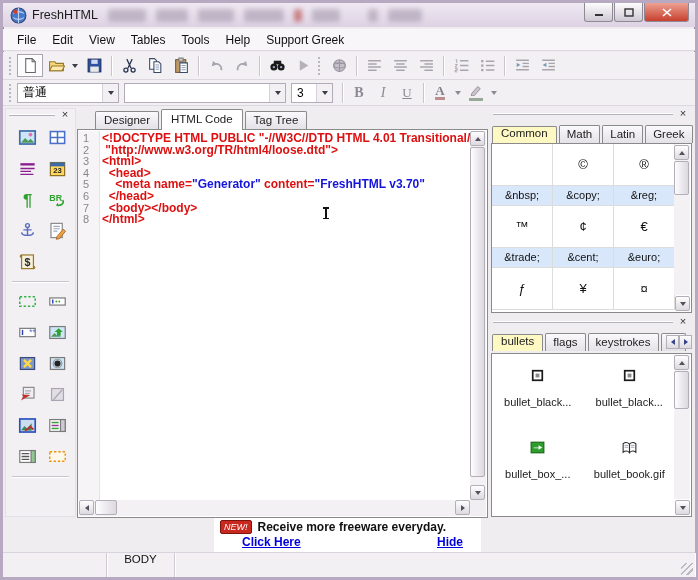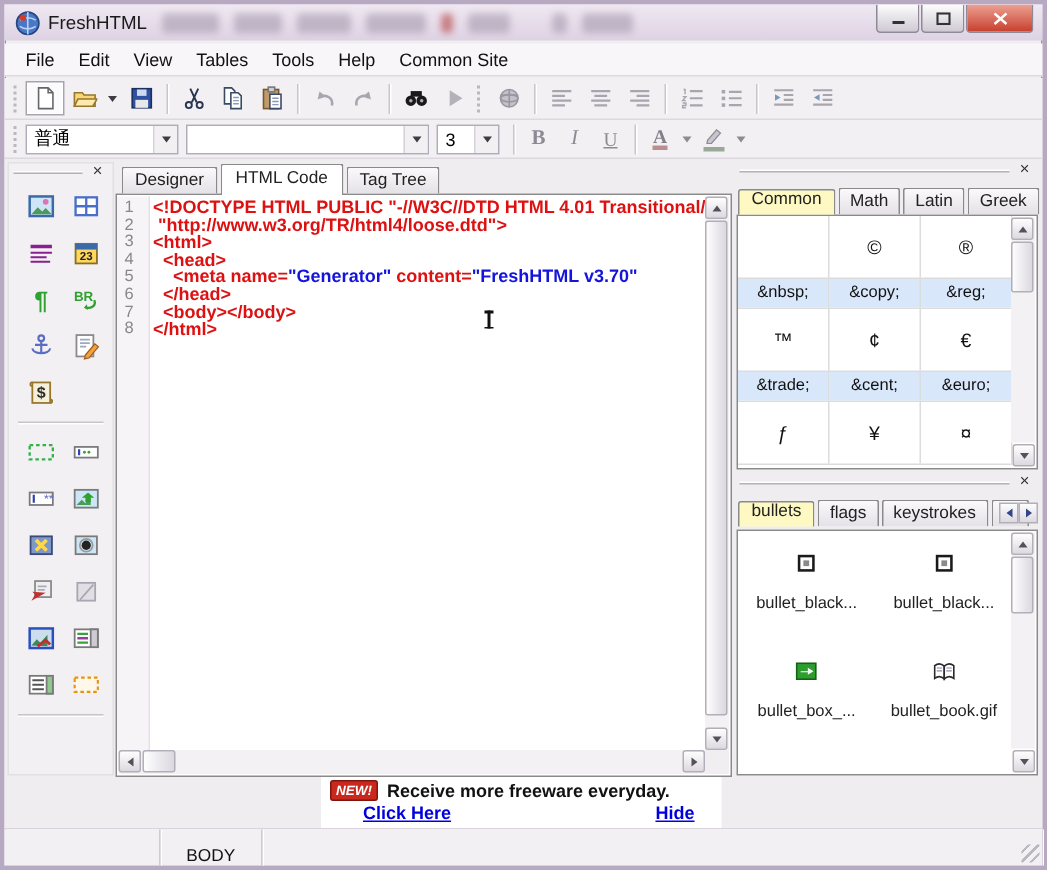--- a/index.html
+++ b/index.html
@@ -46,21 +46,21 @@
   .grip-line{position:absolute;left:3px;right:20px;top:5px;height:2px;border-top:1px solid #fff;border-bottom:1px solid #b6b0bc;}
   .panel-close{position:absolute;right:3px;top:-1px;width:14px;height:13px;font-size:11px;line-height:13px;text-align:center;color:#333;}
   
   .sidebar{position:absolute;left:2px;top:2px;width:71px;height:409px;background:#f2f0f3;border:1px solid #e3dfe6;}
   .side-icons{display:flex;flex-wrap:wrap;padding-left:6px;}
   .side-btn{width:24px;height:25px;margin:3px 3px;display:flex;align-items:center;justify-content:center;border:none;background:transparent;padding:0;}
   .side-btn svg{width:19px;height:19px;}
   .side-div{height:1px;background:#c8c3cd;box-shadow:0 1px 0 #fff;margin:4px 6px;}
   
   .editor{position:absolute;left:74px;top:2px;width:411px;height:410px;}
-  .etabs{position:absolute;left:4px;top:0;height:21px;display:flex;align-items:flex-end;z-index:3;}
+  .etabs{position:absolute;left:18px;top:0;height:21px;display:flex;align-items:flex-end;z-index:3;}
   .etab{border:1px solid #8a8a8a;border-bottom:none;background:linear-gradient(#faf9fb,#e4e1e7);padding:2px 8px 3px;font-size:11.5px;margin-right:2px;border-radius:2px 2px 0 0;color:#222;}
   .etab.active{background:#fff;padding:3px 9px 5px;margin-bottom:-1px;}
   .code-box{position:absolute;left:0;right:0;top:21px;bottom:0;border:1px solid #8a8a8a;background:#fff;}
   .gutter{position:absolute;left:0;top:1px;width:22px;bottom:17px;background:#f6f4f7;border-right:1px solid #e4e1e7;color:#888;font:11px "DejaVu Sans Mono",monospace;line-height:11.6px;padding:2px 0 0 5px;}
   .code-lines{position:absolute;left:24px;top:1px;right:17px;bottom:17px;overflow:hidden;white-space:pre;font:bold 12px "DejaVu Sans Mono",monospace;line-height:11.6px;padding-top:2px;}
   .c-red{color:#dd1111;}
   .c-blue{color:#1414dd;}
   .caret{position:absolute;left:247px;top:77px;width:1.5px;height:12px;background:#111;}
   .caret:before,.caret:after{content:"";position:absolute;left:-2.5px;width:6.5px;height:1.5px;background:#111;}
   .caret:after{bottom:0;}
@@ -84,29 +84,29 @@
   .sym-row.sym .sym-cell{height:41px;line-height:41px;font-size:13px;color:#111;}
   .sym-row.ent .sym-cell{height:19px;line-height:19px;font-size:11px;color:#111;background:#d9e7fb;}
   .gal-box{position:absolute;left:1px;right:1px;top:37px;bottom:1px;border:1px solid #8a8a8a;background:#fff;overflow:hidden;}
   .gal-items{position:absolute;left:0;top:0;right:16px;bottom:0;display:flex;flex-wrap:wrap;align-content:flex-start;padding-top:8px;}
   .gal-item{width:50%;height:72px;text-align:center;}
   .gal-icn{height:26px;display:flex;align-items:center;justify-content:center;}
   .gal-label{font-size:11px;color:#222;margin-top:8px;white-space:nowrap;}
   
   .banner{position:absolute;left:211px;top:412px;width:267px;height:34px;background:#fff;padding:2px 6px 0 6px;}
   .banner-row1{display:flex;align-items:center;}
-  .new-badge{background:#c8281e;color:#fff;font-size:9px;font-weight:bold;font-style:italic;padding:1px 3px;border-radius:2px;border:1px solid #7e140e;margin-right:6px;}
+  .new-badge{background:#c8281e;color:#fff;font-size:9px;font-weight:normal;font-style:italic;padding:1px 3px;border-radius:2px;border:1px solid #7e140e;margin-right:6px;}
   .banner-text{font-size:12px;font-weight:bold;color:#111;}
   .banner-row2{display:flex;margin-top:1px;}
   .blink{color:#0000dd;font-size:12px;font-weight:bold;text-decoration:underline;}
   .blink.click{margin-left:22px;}
   .blink.hide{margin-left:auto;margin-right:12px;}
   
   .statusbar{position:absolute;left:0;right:0;bottom:0;height:25px;background:#f2f0f3;border-top:1px solid #d8d3dc;display:flex;align-items:center;}
-  .sb-p{height:100%;border-right:1px solid #cfcad4;box-shadow:1px 0 0 #fff;display:flex;align-items:flex-end;justify-content:center;}
+  .sb-p{height:100%;border-right:1px solid #cfcad4;box-shadow:1px 0 0 #fff;display:flex;align-items:flex-start;justify-content:center;}
   .sb-p1{width:104px;}
   .sb-p2{width:68px;font-size:11.5px;color:#111;}
   .sb-p3{flex:1;border-right:none;}
   .sb-grip{position:absolute;right:2px;bottom:2px;width:12px;height:12px;background:repeating-linear-gradient(135deg,transparent 0 3px,#bdb7c2 3px 4.5px);}
 </style>
 </head>
 <body>
 
 <div class="window">
 
@@ -146,21 +146,21 @@
     </div>
   </div>
 
   <div class="menubar" id="menubar">
       <div class="menu-item">File</div>
       <div class="menu-item">Edit</div>
       <div class="menu-item">View</div>
       <div class="menu-item">Tables</div>
       <div class="menu-item">Tools</div>
       <div class="menu-item">Help</div>
-      <div class="menu-item">Common Site</div>
+      <div class="menu-item">Support Greek</div>
     </div>
 
   <div class="toolbar tb1" id="toolbar-main">
       <div class="tb-grip"></div>
       <button class="tb-btn framed">
         <span class="icn">
           <svg width="17" height="17" viewBox="0 0 16 16">
             <path d="M3.5 1.5h6l3 3v10h-9z" fill="#fff" stroke="#666"></path>
             <path d="M9.5 1.5v3h3" fill="none" stroke="#666"></path>
           </svg>

